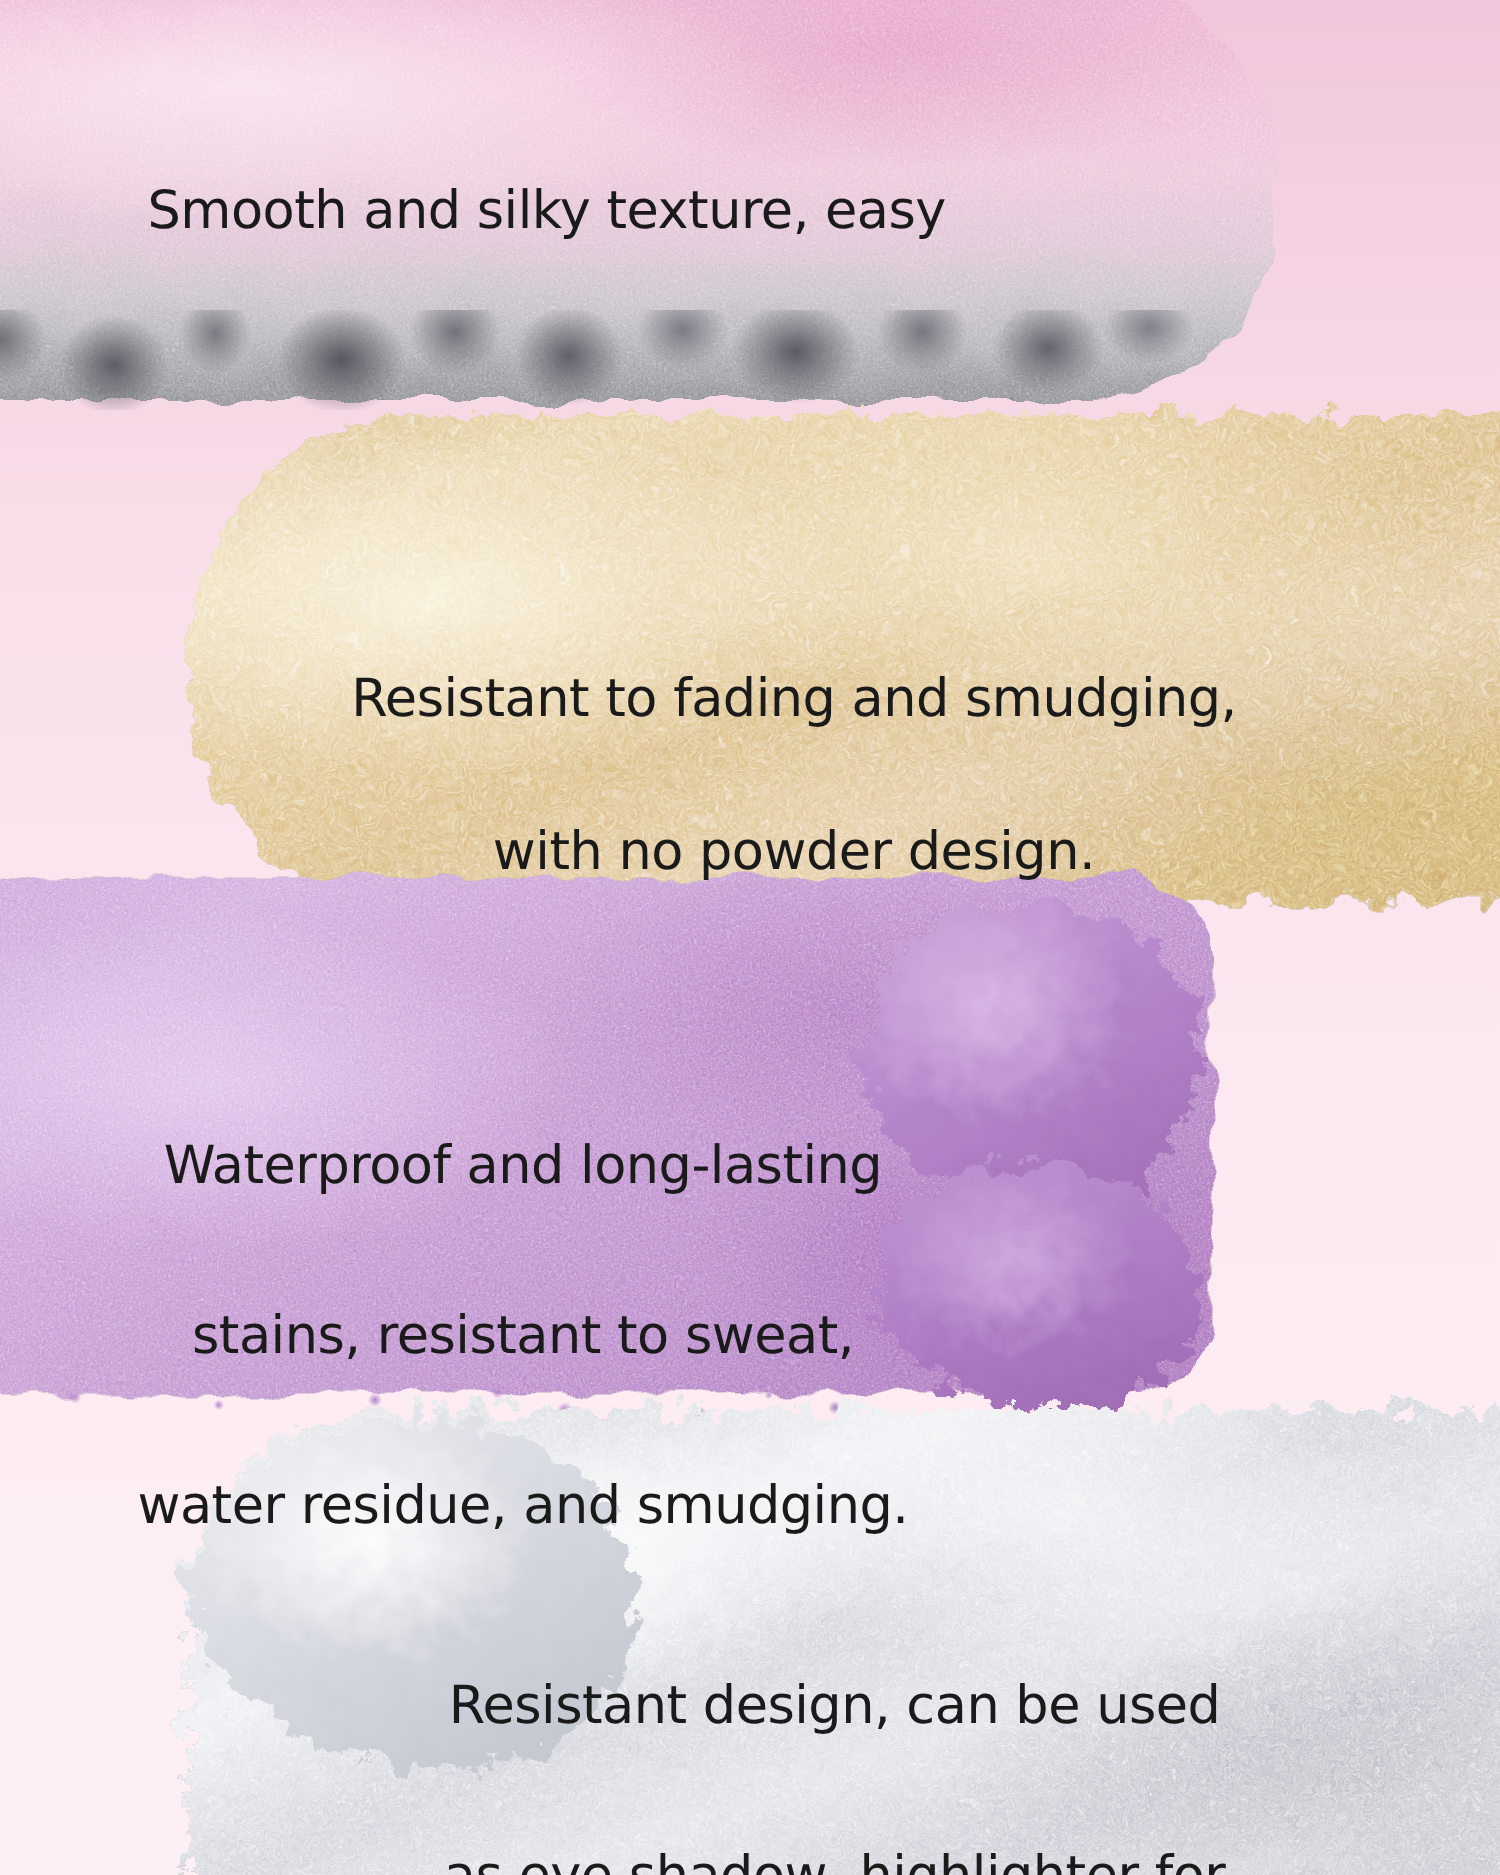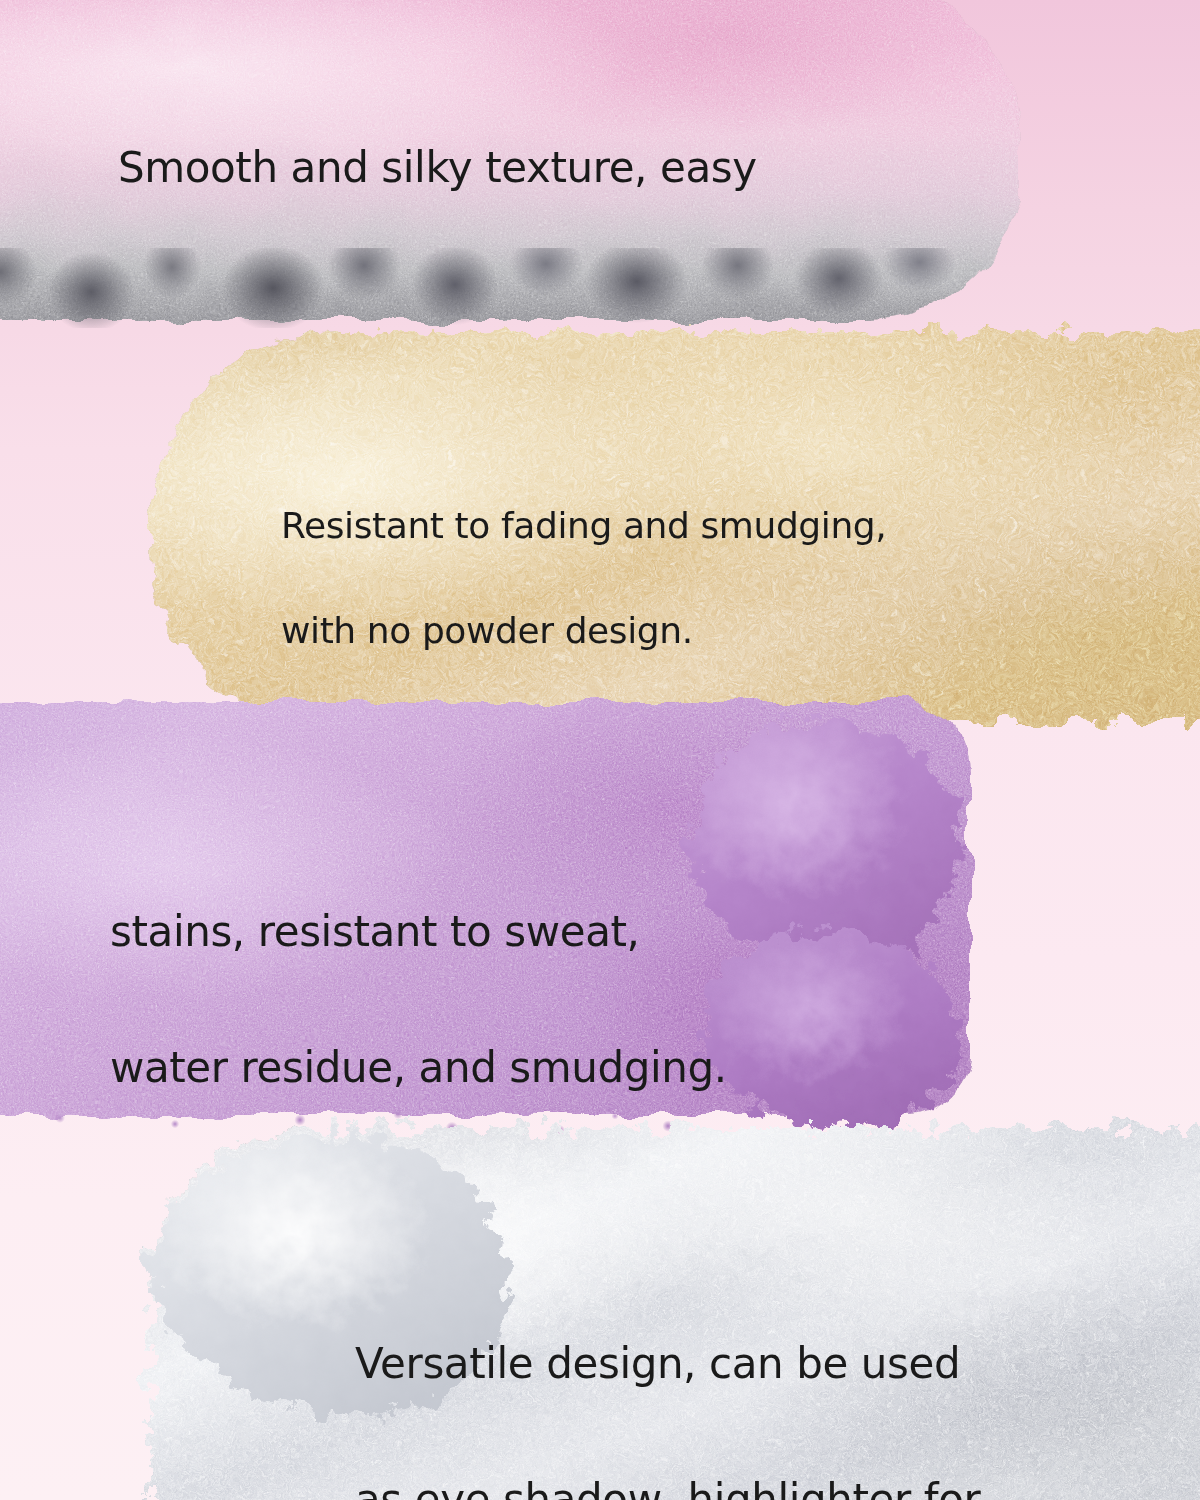--- a/index.html
+++ b/index.html
@@ -215,32 +215,32 @@
   
   .caption {
     position: absolute;
     color: #1a1a1a;
     font-family: "DejaVu Sans", sans-serif;
     font-weight: 400;
     letter-spacing: -0.4px;
     white-space: pre-line;
     z-index: 30;
   }
-  .caption .line { display: block; }
+  .caption .line { display: block; text-align: center; }
 
   .cap-1 {
     left: 118px;
     top: 78px;
     font-size: 42px;
     line-height: 1.44;
   }
   .cap-2 {
     left: 281px;
-    top: 448px;
-    font-size: 36px;
+    top: 468px;
+    font-size: 42px;
     line-height: 1.45;
   }
   .cap-3 {
     left: 110px;
     top: 830px;
     font-size: 42px;
     line-height: 1.62;
   }
   .cap-4 {
     left: 355px;
@@ -322,23 +322,24 @@
   <div class="caption cap-1">
     <span class="line">Smooth and silky texture, easy</span>
   </div>
 
   <div class="caption cap-2">
     <span class="line">Resistant to fading and smudging,</span>
     <span class="line">with no powder design.</span>
   </div>
 
   <div class="caption cap-3">
+    <span class="line">Waterproof and long-lasting</span>
     <span class="line">stains, resistant to sweat,</span>
     <span class="line">water residue, and smudging.</span>
   </div>
 
   <div class="caption cap-4">
-    <span class="line">Versatile design, can be used</span>
+    <span class="line">Resistant design, can be used</span>
     <span class="line">as eye shadow, highlighter for</span>
     
   </div>
 
 </div>
 
 </body></html>

